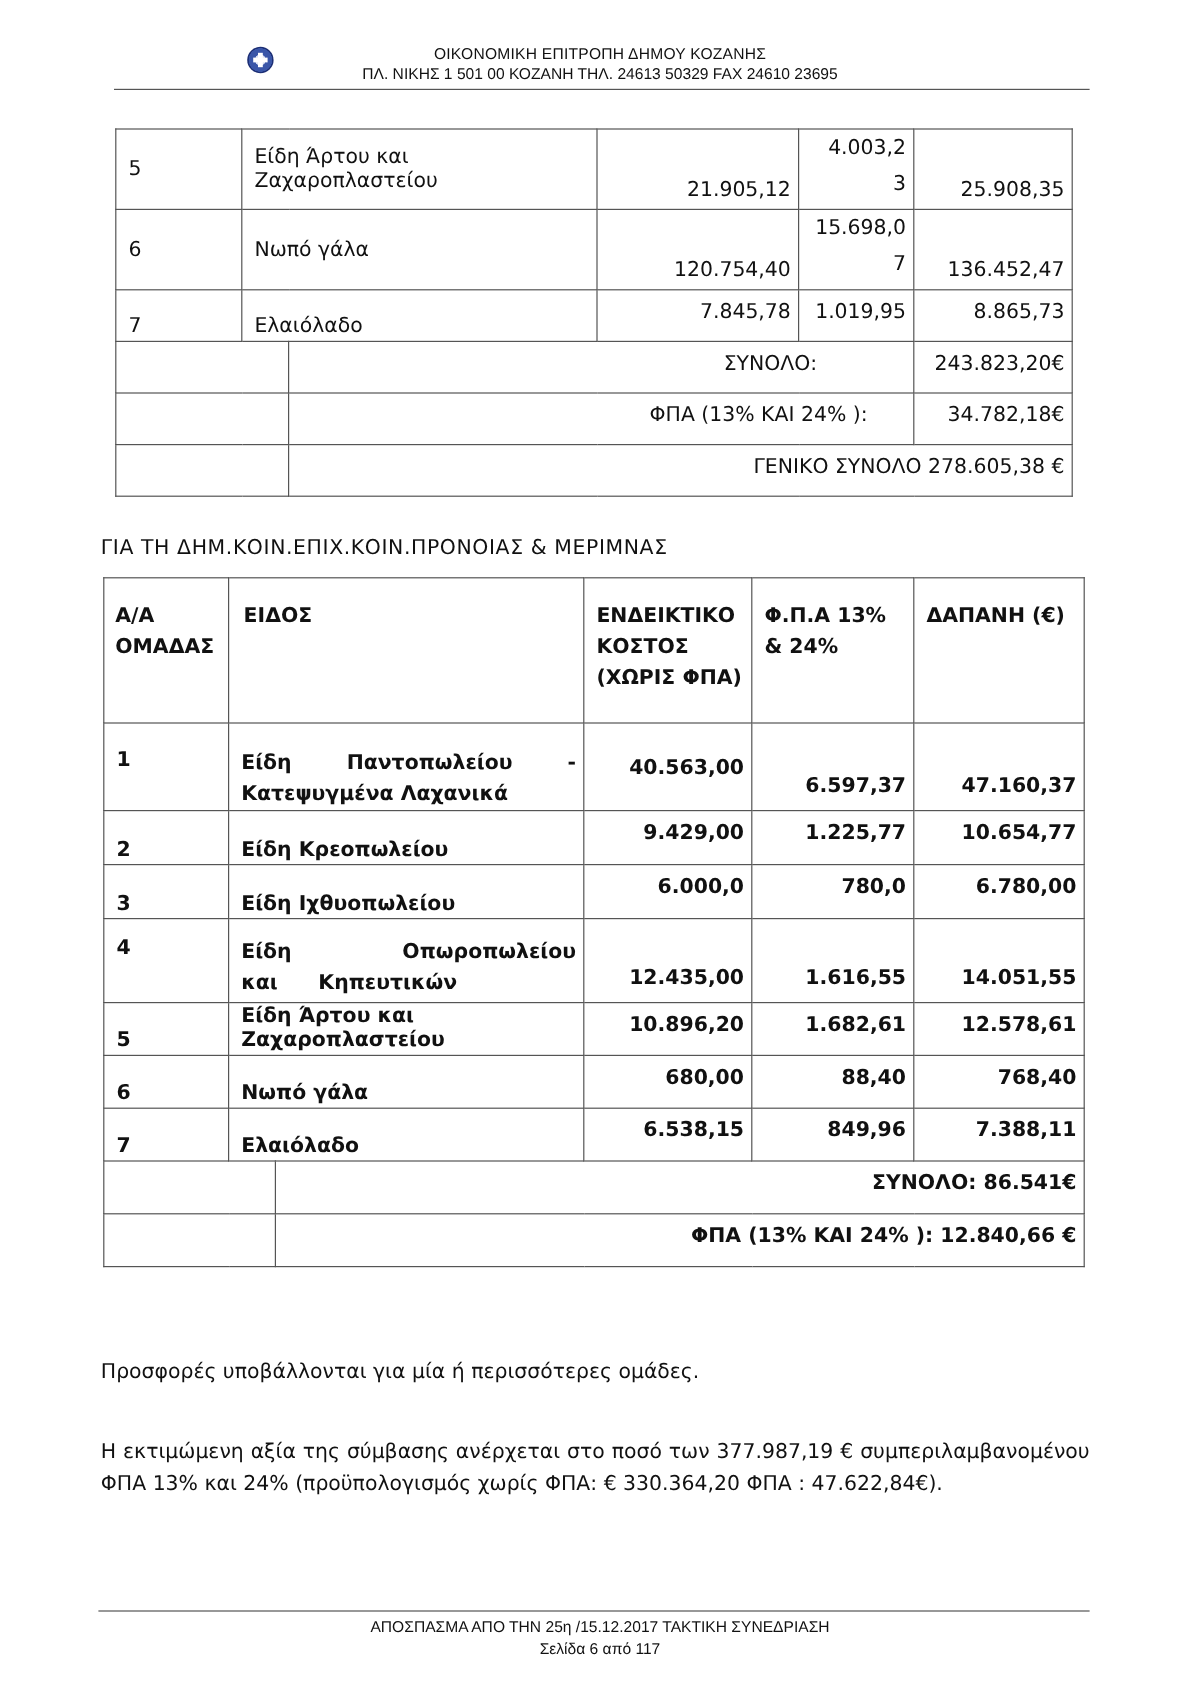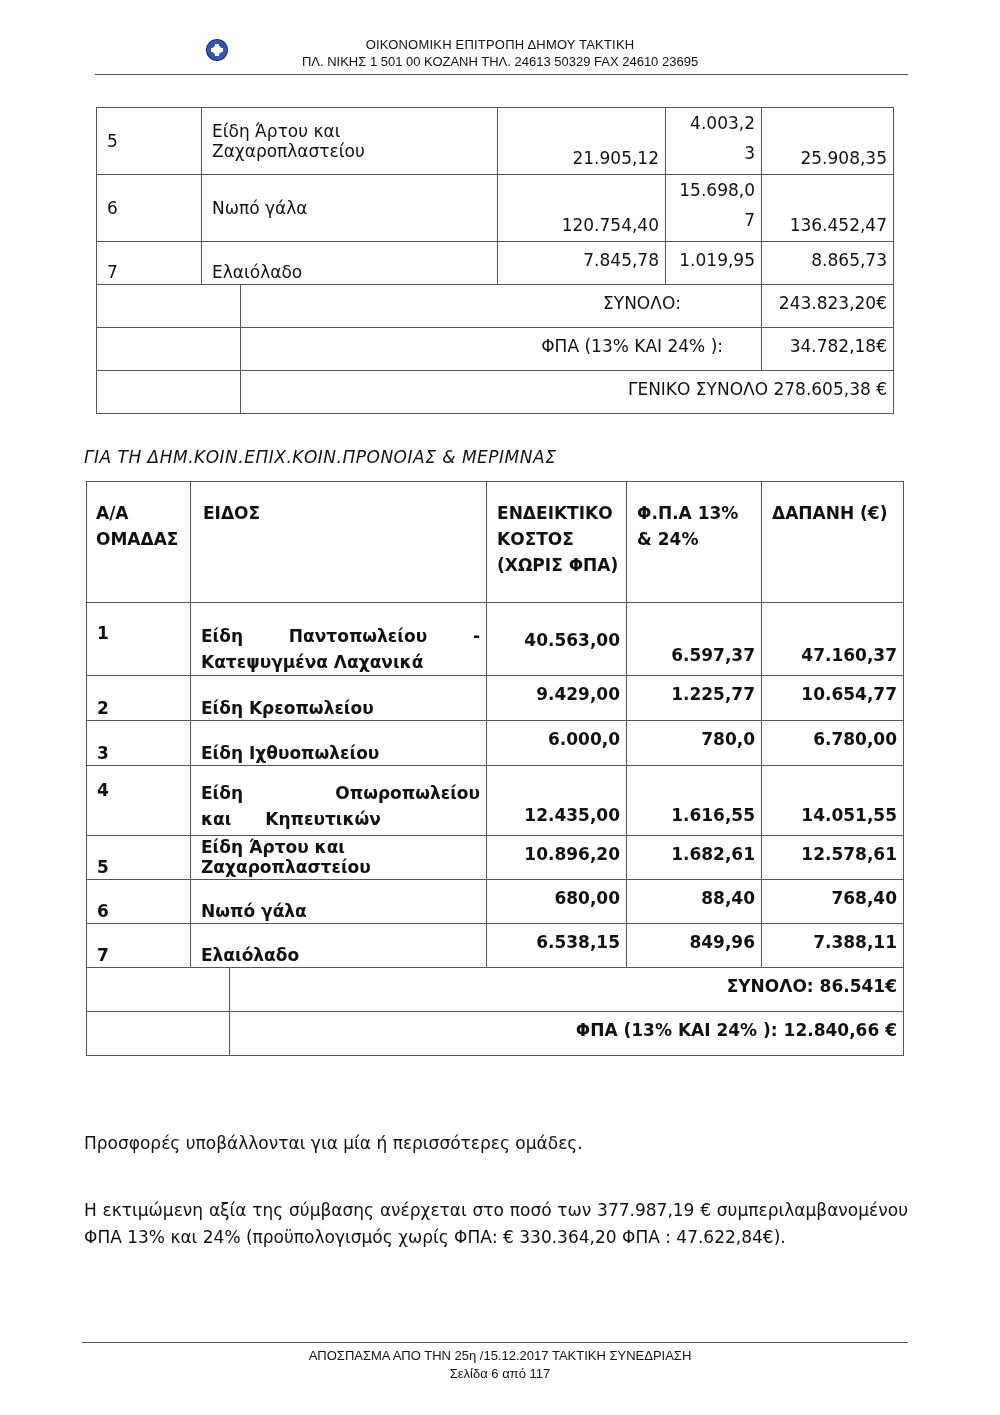--- a/index.html
+++ b/index.html
@@ -17,33 +17,33 @@
   table { border-collapse:collapse; position:absolute; table-layout:fixed; }
   td { border:1px solid #555; font-size:17px; padding:0 6px; vertical-align:top; }
   .num { text-align:right; vertical-align:bottom; padding-bottom:6px; }
   .idx { vertical-align:middle; padding-left:10px; }
   .desc { vertical-align:middle; padding-left:10px; }
   .bottom { vertical-align:bottom; padding-bottom:2px; }
   .tot { text-align:right; vertical-align:top; padding-top:8px; padding-right:6px; }
 
   #t1 { left:96px; top:107px; width:797px; }
   #t2 { left:86px; top:481px; width:817px;font-weight:bold; }
-  .section-title { left:84px; top:447px; font-size:17px; letter-spacing:0.5px;font-style:italic; }
+  .section-title { left:84px; top:447px; font-size:17px; letter-spacing:0.5px; }
   .para { left:84px; font-size:17px; }
   .justify { text-align:justify; text-align-last:left; width:824px; line-height:27px; }
   .ftr-rule { left:82px; top:1342px; width:826px; height:1px; background:#555; }
   .ftr1 { left:250px; top:1348px; width:500px; text-align:center; font-size:13px; font-family:"Liberation Sans", sans-serif; }
   .ftr2 { left:250px; top:1366px; width:500px; text-align:center; font-size:13px; font-family:Liberation Sans, sans-serif; }
   .hdcell { vertical-align:top; padding-top:18px; line-height:26px; }
 </style>
 </head>
 <body>
 
 <div class="abs emblem"></div>
-<div class="abs hdr-line1">ΟΙΚΟΝΟΜΙΚΗ  ΕΠΙΤΡΟΠΗ  ΔΗΜΟΥ  ΤΑΚΤΙΚΗ</div>
+<div class="abs hdr-line1">ΟΙΚΟΝΟΜΙΚΗ  ΕΠΙΤΡΟΠΗ  ΔΗΜΟΥ  ΚΟΖΑΝΗΣ</div>
 <div class="abs hdr-line2">ΠΛ. ΝΙΚΗΣ 1  501 00  ΚΟΖΑΝΗ  ΤΗΛ.  24613 50329  FAX  24610 23695</div>
 <div class="abs hdr-rule"></div>
 
 <table id="t1">
   <colgroup>
     <col style="width:105px">
       <col style="width:39px">
       <col style="width:257px">
       <col style="width:168px">
       <col style="width:96px">

